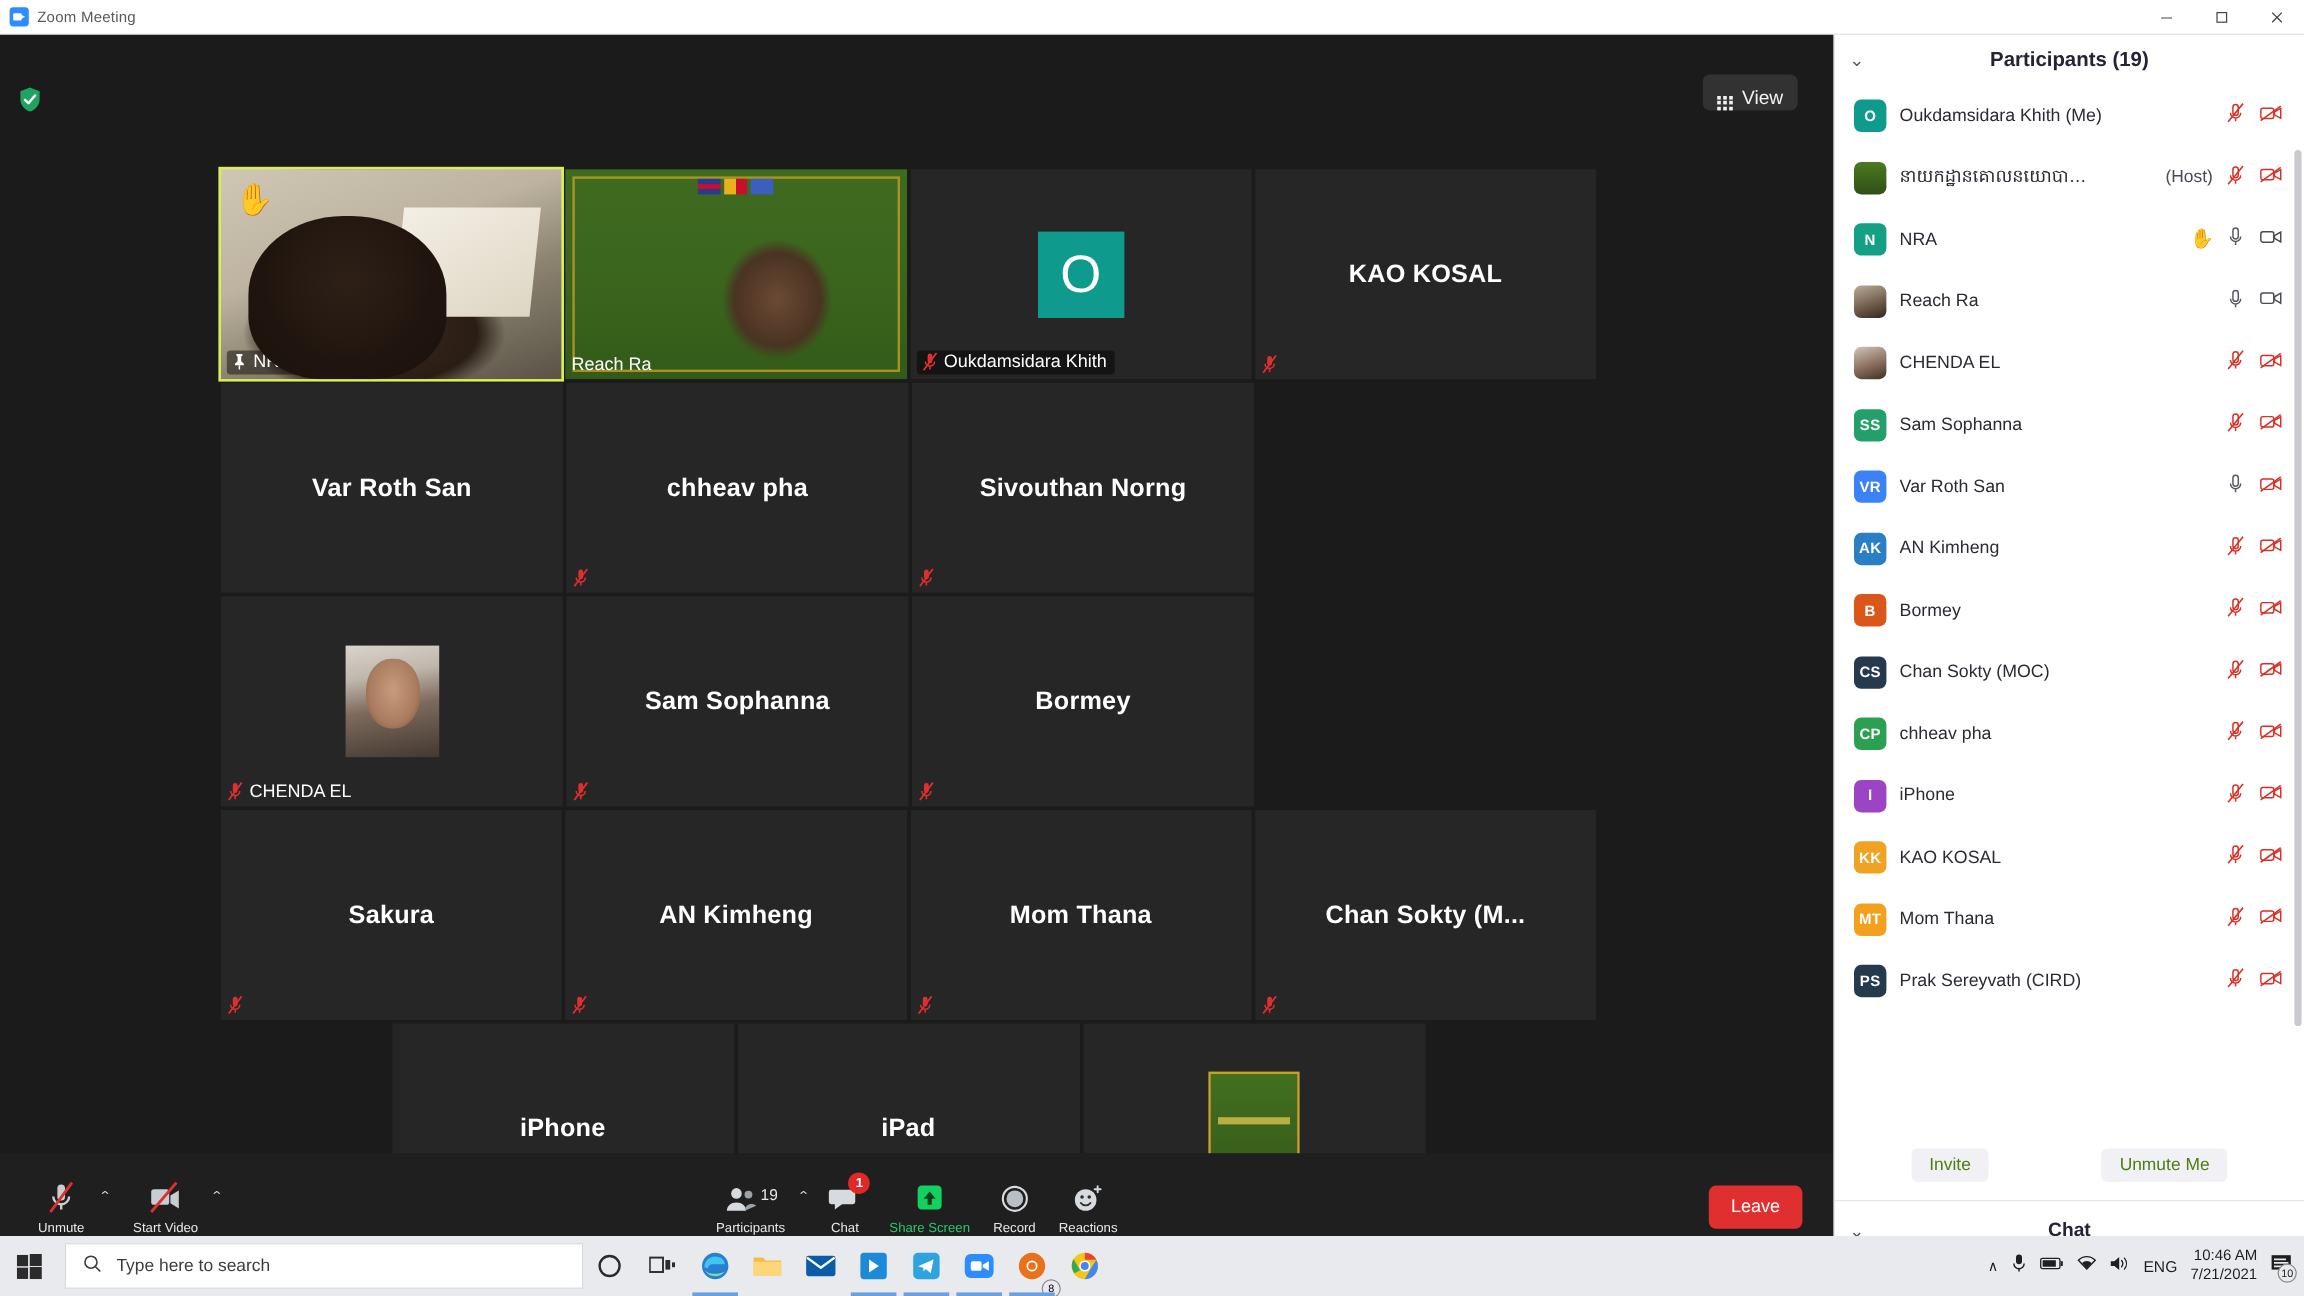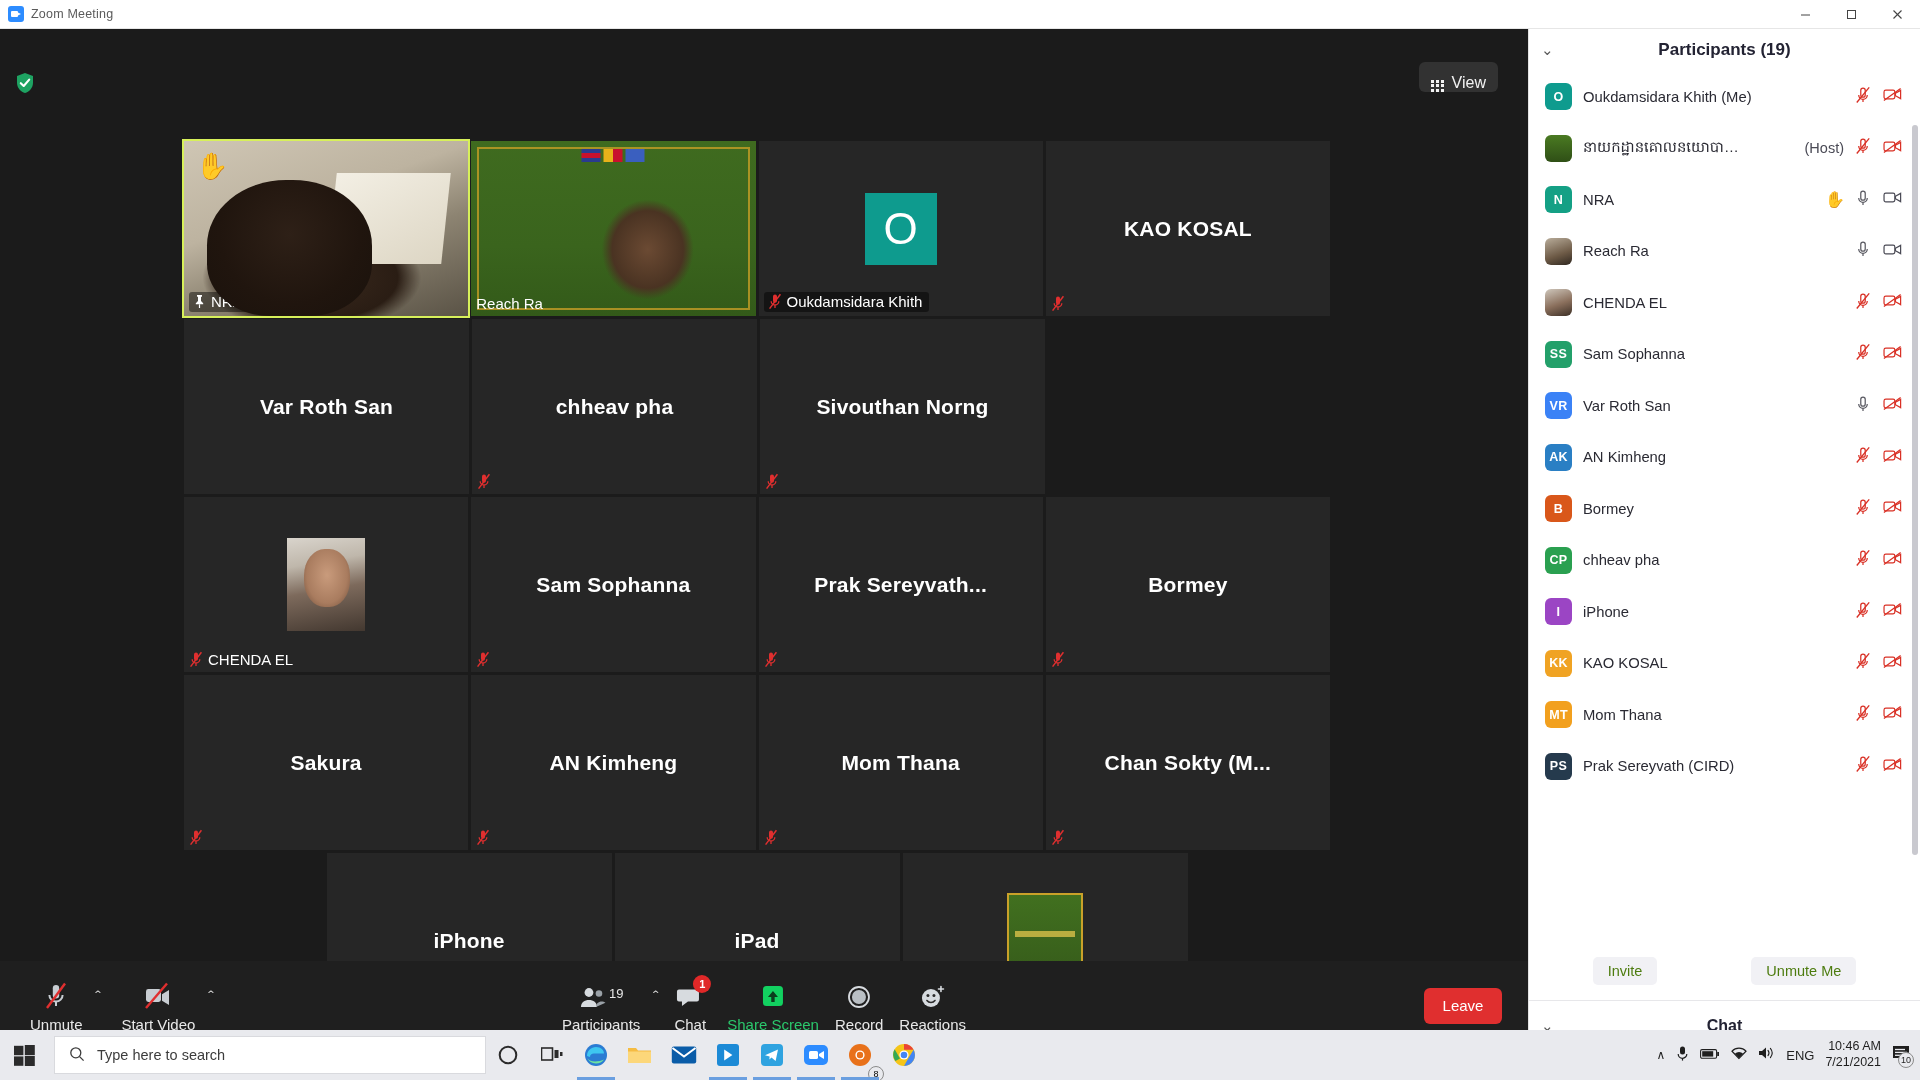--- a/index.html
+++ b/index.html
@@ -182,21 +182,21 @@
   #toolbar .tb-center {
     position: absolute; left: 50%; transform: translateX(-50%);
     display: flex; 
   }
   .tb-item {
     display: flex; flex-direction: column; align-items: center;
     justify-content: center; min-width: 58px; position: relative;
     padding: 4px 8px; border-radius: 6px;
   }
   .tb-item .tb-ico { height: 32px; display: flex; align-items: flex-end; justify-content: center; }
-  .tb-item .tb-lbl { color: #e8e8e8; font-size: 15px; margin-top: 5px; white-space: nowrap; }
+  .tb-item .tb-lbl { color: #e8e8e8; font-size: 11px; margin-top: 5px; white-space: nowrap; }
   .tb-item.green .tb-lbl { color: #2bc76c; }
   .tb-combo { display: flex; align-items: flex-start; }
   .caret {
     color: #dcdcdc; font-size: 13px; margin-top: 12px; margin-left: 2px;
     transform: scaleY(.8);
   }
   .badge {
     position: absolute; top: 0px; right: 8px;
     background: #e02828; color: #fff; font-size: 11px; font-weight: bold;
     min-width: 18px; height: 18px; border-radius: 9px;
@@ -472,31 +472,20 @@
           <div class="corner">
             <svg class="mic-off" viewBox="0 0 14 17">
                 <path d="M7 1.6a2 2 0 0 1 2 2v4.2a2 2 0 0 1-4 0V3.6a2 2 0 0 1 2-2z" fill="#e02f2f"></path>
                 <path d="M3.2 8.2a3.8 3.8 0 0 0 7.6 0" fill="none" stroke="#e02f2f" stroke-width="1.3"></path>
                 <line x1="7" y1="12.3" x2="7" y2="15" stroke="#e02f2f" stroke-width="1.3"></line>
                 <line x1="1.6" y1="15.6" x2="12.4" y2="1.2" stroke="#e02f2f" stroke-width="1.5"></line>
               </svg>
           </div>
         </div>
         <div class="tile">
-          <span class="tname">Prak  Sereyvath...</span>
-          <div class="corner">
-            <svg class="mic-off" viewBox="0 0 14 17">
-                <path d="M7 1.6a2 2 0 0 1 2 2v4.2a2 2 0 0 1-4 0V3.6a2 2 0 0 1 2-2z" fill="#e02f2f"></path>
-                <path d="M3.2 8.2a3.8 3.8 0 0 0 7.6 0" fill="none" stroke="#e02f2f" stroke-width="1.3"></path>
-                <line x1="7" y1="12.3" x2="7" y2="15" stroke="#e02f2f" stroke-width="1.3"></line>
-                <line x1="1.6" y1="15.6" x2="12.4" y2="1.2" stroke="#e02f2f" stroke-width="1.5"></line>
-              </svg>
-          </div>
-        </div>
-        <div class="tile">
           <span class="tname">Bormey</span>
           <div class="corner">
             <svg class="mic-off" viewBox="0 0 14 17">
                 <path d="M7 1.6a2 2 0 0 1 2 2v4.2a2 2 0 0 1-4 0V3.6a2 2 0 0 1 2-2z" fill="#e02f2f"></path>
                 <path d="M3.2 8.2a3.8 3.8 0 0 0 7.6 0" fill="none" stroke="#e02f2f" stroke-width="1.3"></path>
                 <line x1="7" y1="12.3" x2="7" y2="15" stroke="#e02f2f" stroke-width="1.3"></line>
                 <line x1="1.6" y1="15.6" x2="12.4" y2="1.2" stroke="#e02f2f" stroke-width="1.5"></line>
               </svg>
           </div>
         </div>
@@ -815,20 +804,37 @@
             <span><svg viewBox="0 0 22 16" width="19" height="15">
                 <rect x="1.2" y="3" width="12.5" height="10" rx="2" fill="none" stroke="#d93025" stroke-width="1.4"></rect>
                 <path d="M14.4 6.6 L20.4 3.2 v9.6 l-6-3.4z" fill="none" stroke="#d93025" stroke-width="1.4"></path>
                 <line x1="1" y1="15" x2="20.4" y2="1" stroke="#d93025" stroke-width="1.5"></line>
               </svg></span>
           </span>
         </div>
         <div class="prow">
           <div class="pav" style="background: rgb(217, 87, 26);">B</div>
           <span class="pname">Bormey</span>
+          <span class="picons">
+            <span><svg viewBox="0 0 18 20" width="16" height="18">
+                <path d="M9 2.2a2.5 2.5 0 0 1 2.5 2.5v5.2a2.5 2.5 0 0 1-5 0V4.7A2.5 2.5 0 0 1 9 2.2z" fill="none" stroke="#d93025" stroke-width="1.4"></path>
+                <path d="M4.2 10a4.8 4.8 0 0 0 9.6 0" fill="none" stroke="#d93025" stroke-width="1.4"></path>
+                <line x1="9" y1="15" x2="9" y2="18" stroke="#d93025" stroke-width="1.4"></line>
+                <line x1="2" y1="18.4" x2="16" y2="1.4" stroke="#d93025" stroke-width="1.5"></line>
+              </svg></span>
+            <span><svg viewBox="0 0 22 16" width="19" height="15">
+                <rect x="1.2" y="3" width="12.5" height="10" rx="2" fill="none" stroke="#d93025" stroke-width="1.4"></rect>
+                <path d="M14.4 6.6 L20.4 3.2 v9.6 l-6-3.4z" fill="none" stroke="#d93025" stroke-width="1.4"></path>
+                <line x1="1" y1="15" x2="20.4" y2="1" stroke="#d93025" stroke-width="1.5"></line>
+              </svg></span>
+          </span>
+        </div>
+        <div class="prow">
+          <div class="pav" style="background: rgb(37, 58, 77);">CS</div>
+          <span class="pname">Chan Sokty (MOC)</span>
           <span class="picons">
             <span><svg viewBox="0 0 18 20" width="16" height="18">
                 <path d="M9 2.2a2.5 2.5 0 0 1 2.5 2.5v5.2a2.5 2.5 0 0 1-5 0V4.7A2.5 2.5 0 0 1 9 2.2z" fill="none" stroke="#d93025" stroke-width="1.4"></path>
                 <path d="M4.2 10a4.8 4.8 0 0 0 9.6 0" fill="none" stroke="#d93025" stroke-width="1.4"></path>
                 <line x1="9" y1="15" x2="9" y2="18" stroke="#d93025" stroke-width="1.4"></line>
                 <line x1="2" y1="18.4" x2="16" y2="1.4" stroke="#d93025" stroke-width="1.5"></line>
               </svg></span>
             <span><svg viewBox="0 0 22 16" width="19" height="15">
                 <rect x="1.2" y="3" width="12.5" height="10" rx="2" fill="none" stroke="#d93025" stroke-width="1.4"></rect>
                 <path d="M14.4 6.6 L20.4 3.2 v9.6 l-6-3.4z" fill="none" stroke="#d93025" stroke-width="1.4"></path>

